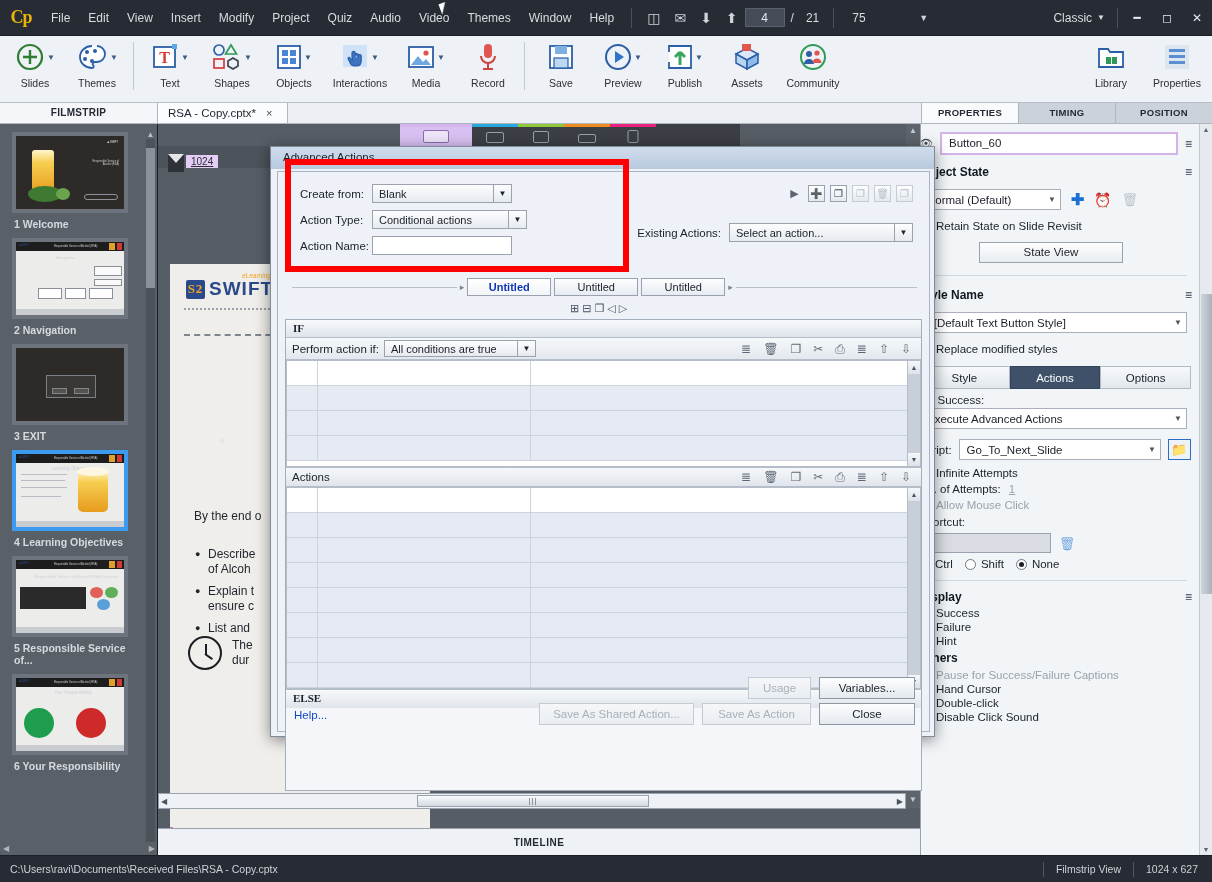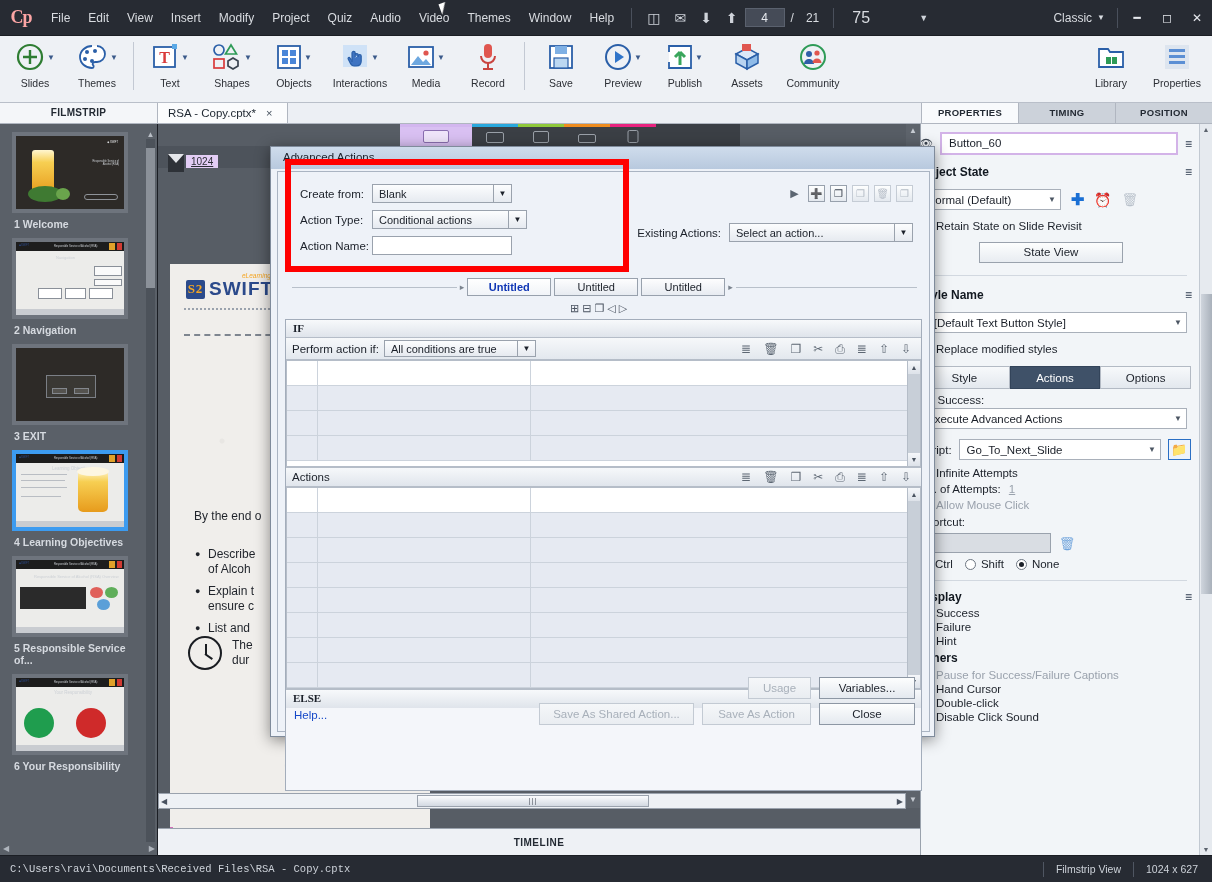--- a/index.html
+++ b/index.html
@@ -14,36 +14,36 @@
   }
   #app { position: relative; width: 1212px; height: 882px; }
 
   
   #menubar {
     position: absolute; left:0; top:0; width:1212px; height:36px;
     background: #272b33; display:flex; align-items:center;
     border-bottom: 1px solid #1b1e24;
   }
   #cp-logo {
-    width: 42px; text-align:center; color:#fca5a5;
+    width: 42px; text-align:center; color:#eab308;
     font-weight:bold; font-size:18px; letter-spacing:-1px;
     font-family:"Liberation Serif", serif;
   }
   .menu-item {
     color:#d9dce1; padding: 6px 9px; font-size:12px; cursor:default;
     white-space:nowrap;
   }
   .mb-sep { width:1px; height:20px; background:#4a505c; margin:0 8px; }
   .mb-icon { color:#cfd3da; padding:0 7px; font-size:14px; cursor:default; display:flex; align-items:center;}
   .mb-num {
     background:#454b57; color:#e6e9ee; width:40px; height:19px; line-height:19px;
     text-align:center; font-size:12px; border:1px solid #5a616e;
   }
   .mb-txt { color:#d9dce1; font-size:12px; padding:0 6px; }
-  .mb-zoom { color:#d9dce1; font-size:16px; padding:0 4px 0 10px; width:70px;}
+  .mb-zoom { color:#d9dce1; font-size:12px; padding:0 4px 0 10px; width:70px;}
   #classic-dd { color:#d9dce1; font-size:12px; display:flex; align-items:center; gap:5px; padding-right:8px;}
   .wbtn {
     width:30px; height:24px; display:flex; align-items:center; justify-content:center;
     color:#e6e9ee; font-size:12px;
   }
 
   
   #toolbar {
     position:absolute; left:0; top:36px; width:1212px; height:67px;
     background:#eef1f5; border-bottom:1px solid #b9bfc9;
@@ -329,21 +329,21 @@
     position:absolute; left:285px; top:159px; width:344px; height:113px;
     border:6px solid #ff0000; pointer-events:none; z-index:60;
   }
 
   
   #statusbar {
     position:absolute; left:0; bottom:0; width:1212px; height:27px;
     background:#272b33; border-top:1px solid #1b1e24;
     display:flex; align-items:center; color:#cdd2d9; font-size:10.5px;
   }
-  #sb-path { padding-left:10px;font-family:Liberation Mono, monospace; }
+  #sb-path { padding-left:10px; }
   .sb-sep { width:1px; height:15px; background:#4f5662; margin:0 12px; }
   #sb-right { margin-left:auto; display:flex; align-items:center; }
 
   
   #cursor {
     position:absolute; left:440px; top:2px; width:0; height:0; z-index:90;
     border-left:7px solid #ffffff; border-right:5px solid transparent;
     border-bottom:11px solid transparent; transform:rotate(-20deg);
     filter: drop-shadow(0.6px 0.6px 0 #333);
   }

